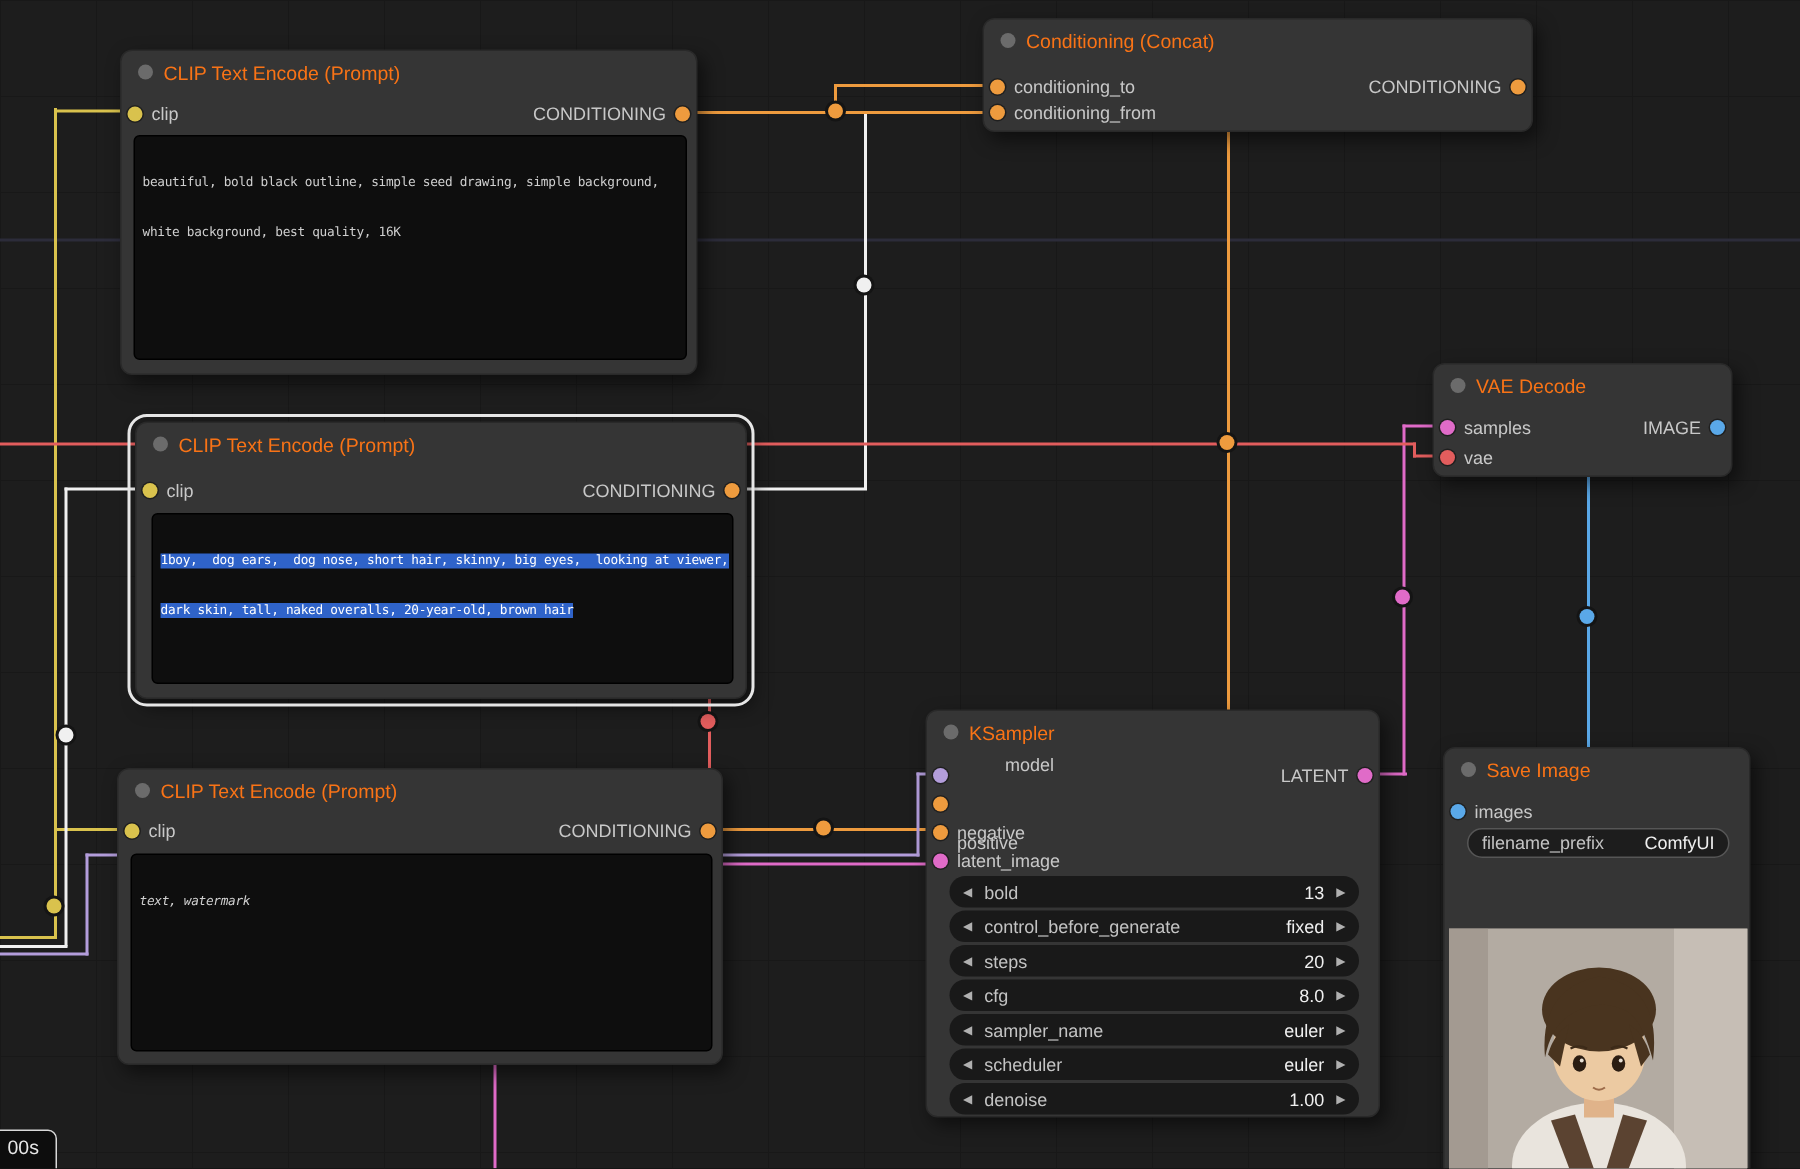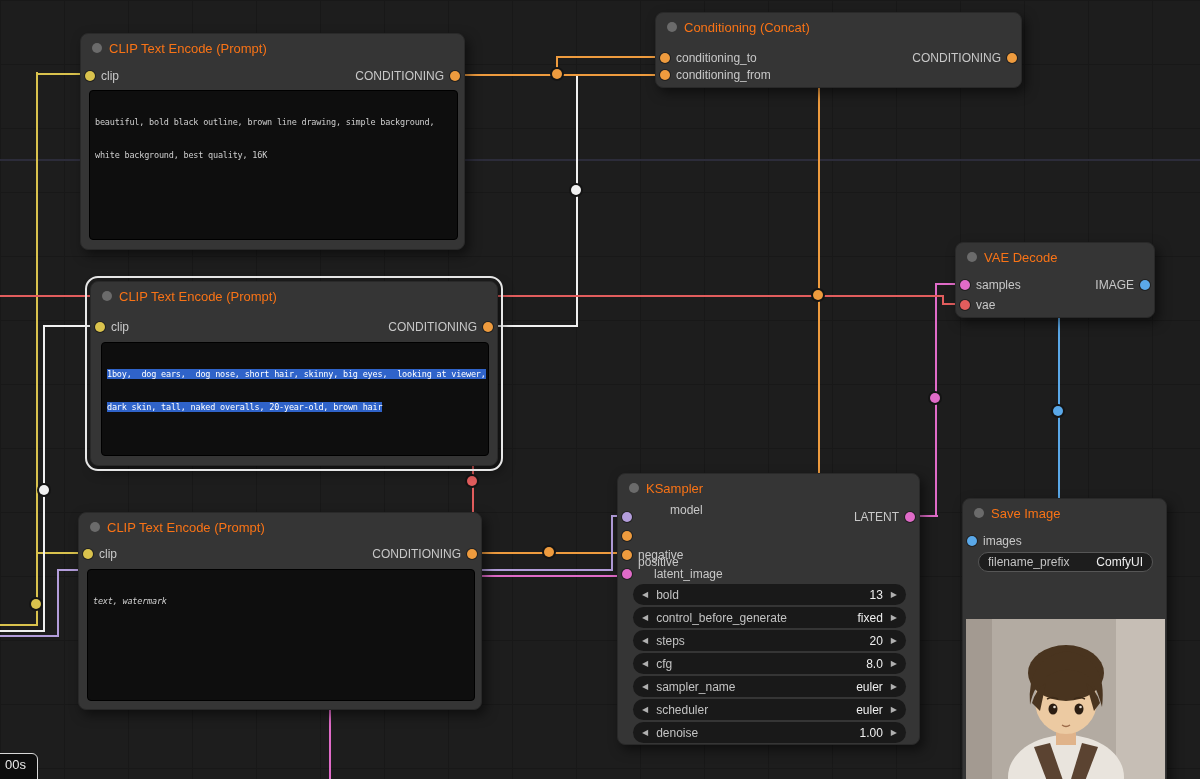--- a/index.html
+++ b/index.html
@@ -110,21 +110,21 @@
   <div class="rdot c-img" style="left:1053px;top:406px;"></div>
 
   <div class="node" style="left:80px;top:33px;width:385px;height:217px;">
     <div class="collapse-dot"></div>
     <div class="node-title">CLIP Text Encode (Prompt)</div>
     <div class="slot-dot d-clip" style="left:4px;top:37px;"></div>
     <div class="slot-label" style="left:20px;top:35px;">clip</div>
     <div class="slot-label out" style="right:20px;top:35px;">CONDITIONING</div>
     <div class="slot-dot d-cond" style="right:4px;top:37px;"></div>
     <div class="prompt-box" style="left:8px;top:56px;width:369px;height:150px;">
-      <div>beautiful, bold black outline, brown line drawing, simple background,</div>
+      <div>beautiful, bold black outline, simple seed drawing, simple background,</div>
       <div>white background, best quality, 16K</div>
     </div>
   </div>
 
   <div class="node" style="left:655px;top:12px;width:367px;height:76px;">
     <div class="collapse-dot"></div>
     <div class="node-title">Conditioning (Concat)</div>
     <div class="slot-dot d-cond" style="left:4px;top:40px;"></div>
     <div class="slot-label" style="left:20px;top:38px;">conditioning_to</div>
     <div class="slot-dot d-cond" style="left:4px;top:57px;"></div>
@@ -162,21 +162,21 @@
     <div class="collapse-dot"></div>
     <div class="node-title">KSampler</div>
 
     <div class="slot-dot d-model" style="left:4px;top:38px;"></div>
     <div class="slot-label" style="left:20px;top:29px;padding-left:32px;">model</div>
     <div class="slot-dot d-cond" style="left:4px;top:57px;"></div>
     <div class="slot-label" style="left:20px;top:55px;margin-top:26px;">positive</div>
     <div class="slot-dot d-cond" style="left:4px;top:76px;"></div>
     <div class="slot-label" style="left:20px;top:74px;">negative</div>
     <div class="slot-dot d-latent" style="left:4px;top:95px;"></div>
-    <div class="slot-label" style="left:20px;top:93px;margin-left:16px;">latent_image</div>
+    <div class="slot-label" style="left:20px;top:93px;">latent_image</div>
     <div class="slot-label out" style="right:20px;top:36px;">LATENT</div>
     <div class="slot-dot d-latent" style="right:4px;top:38px;"></div>
 
     <div class="widget" style="left:15px;top:110px;width:273px;">
       <span class="arr">◀</span>
       <span class="wlabel">bold</span>
       <span class="wvalue">13</span>
       <span class="arr">▶</span>
     </div>
     <div class="widget" style="left:15px;top:133px;width:273px;">

